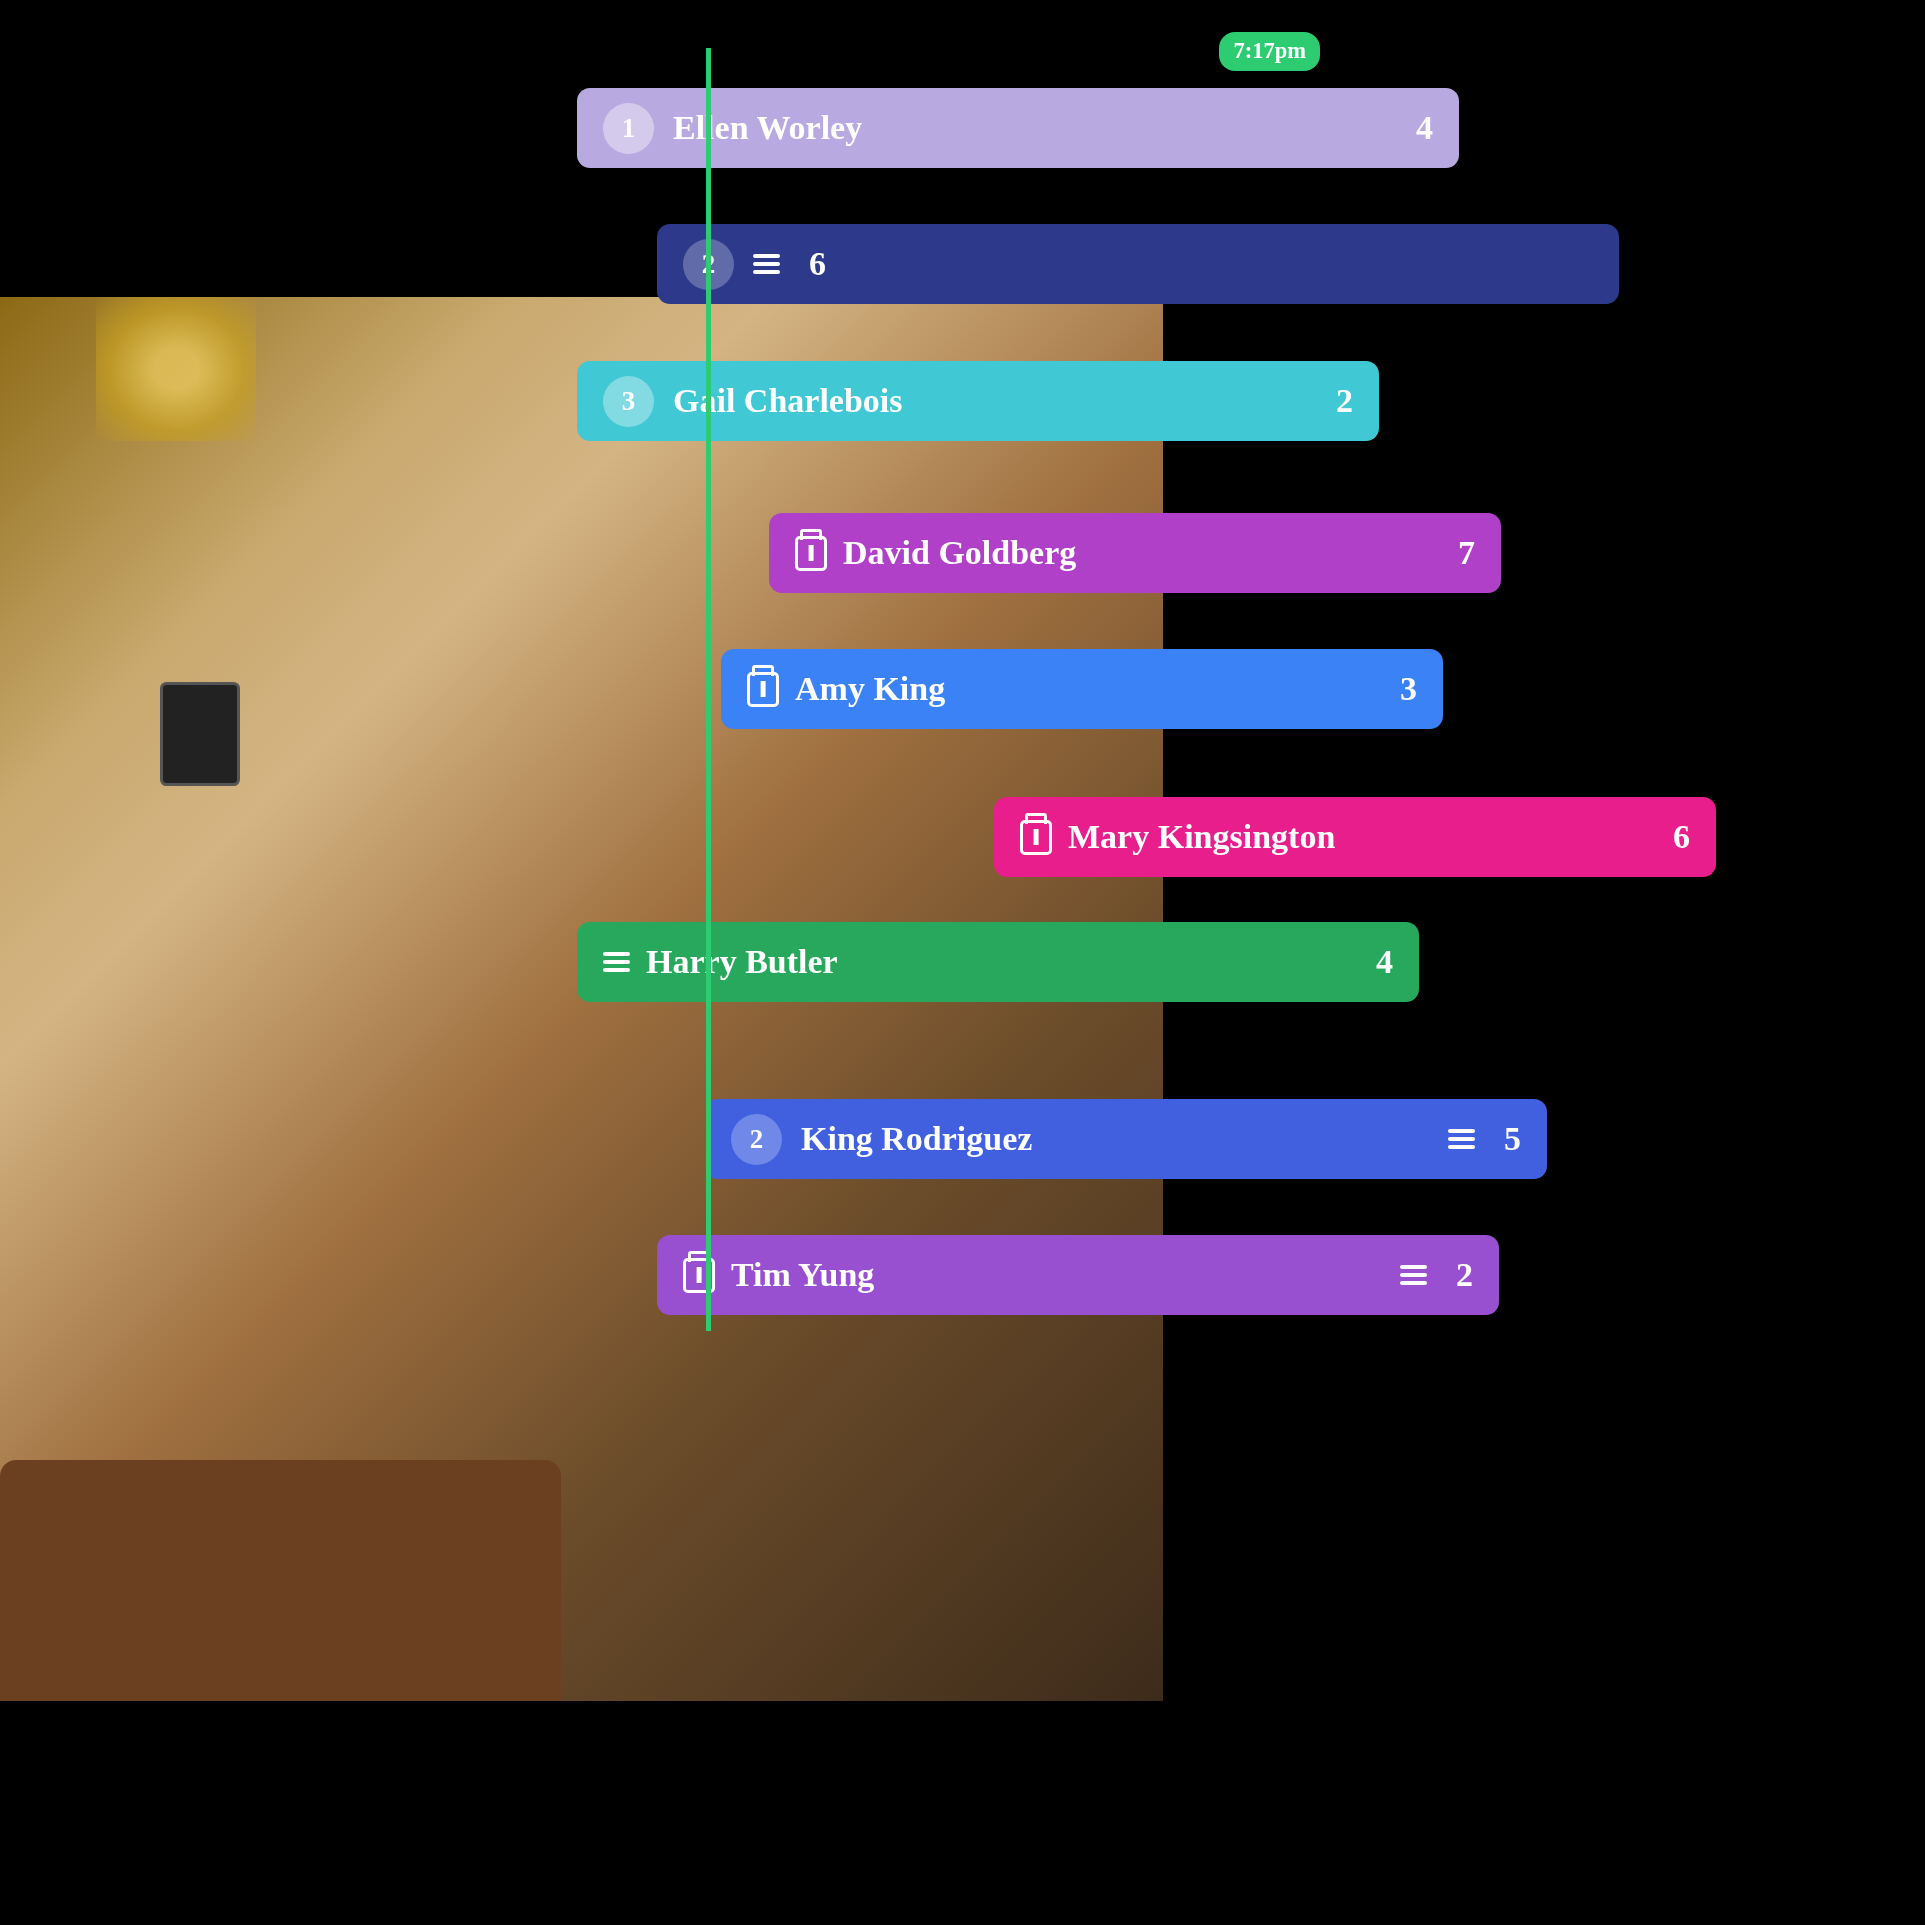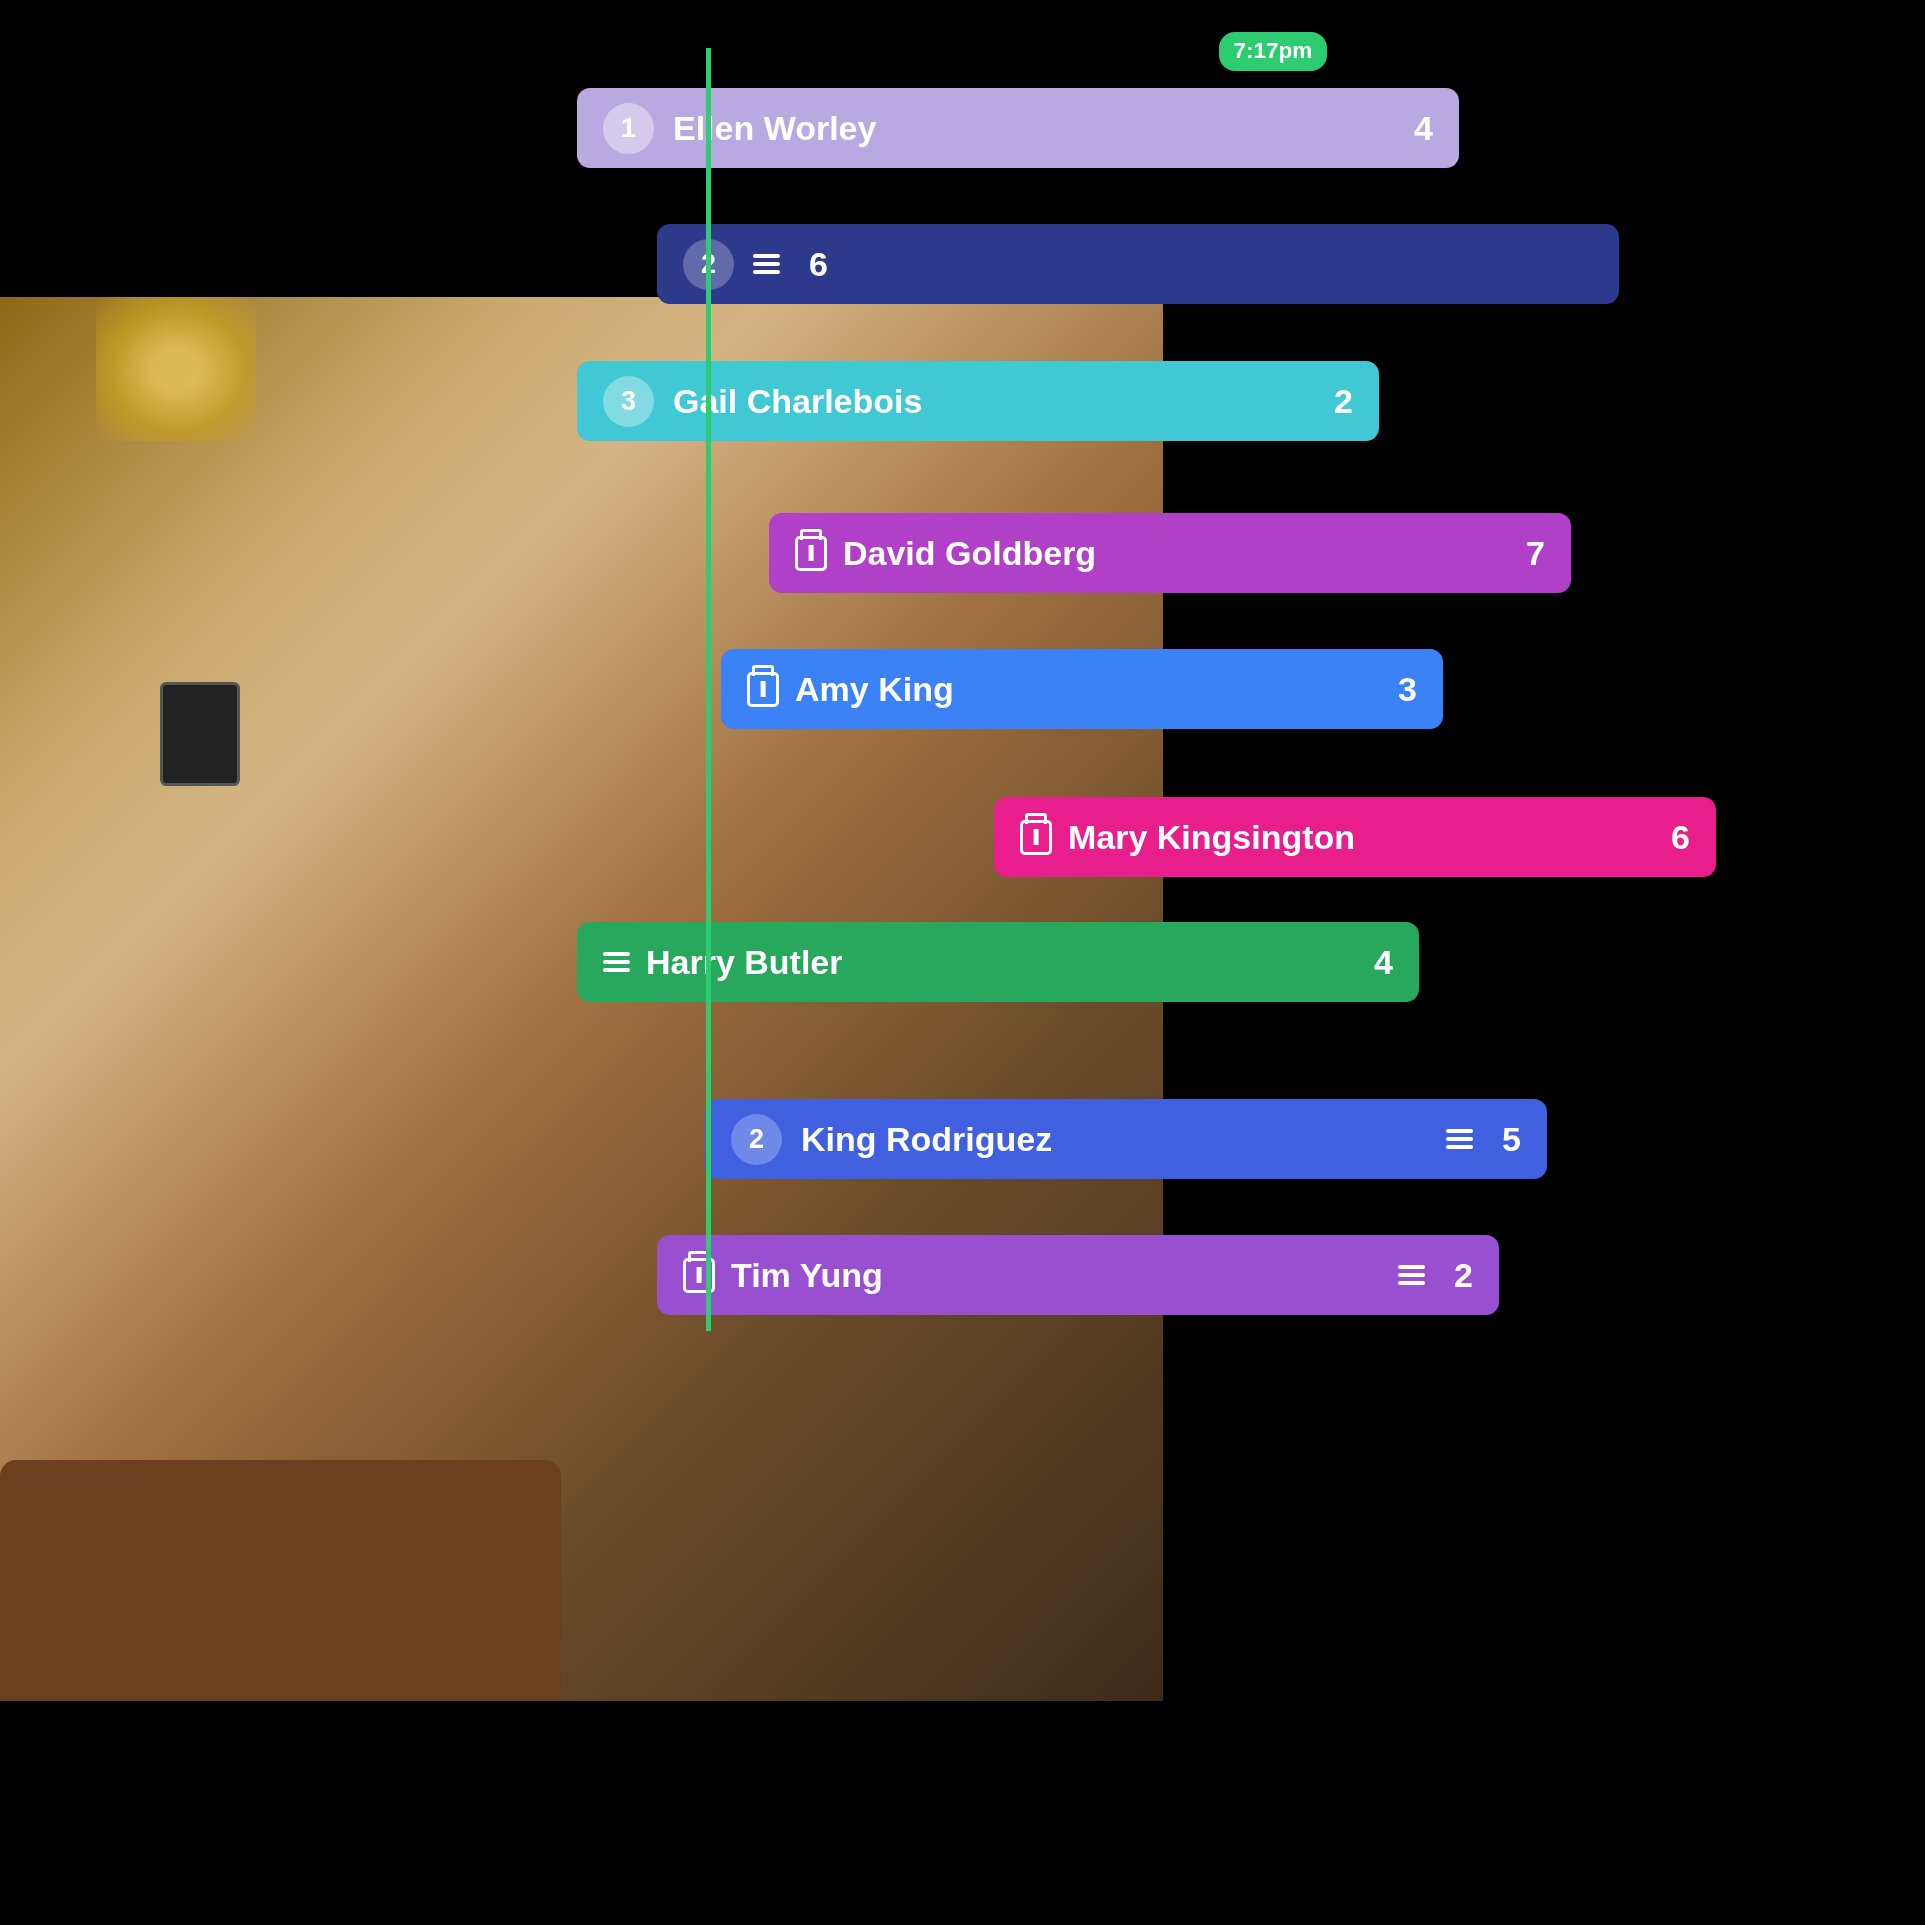--- a/index.html
+++ b/index.html
@@ -30,20 +30,21 @@
       background: linear-gradient(135deg, #8B6914 0%, #c9a96e 20%, #d4b483 30%, #a07040 50%, #6b4c2a 70%, #3d2b1a 100%);
       position: relative;
     }
 
     
     .timeline-container {
       position: absolute;
       left: 577px;
       top: 32px;
       width: 1299px;
+      font-family: Liberation Serif, serif;
     }
 
     
     .time-indicator {
       position: absolute;
       left: 642px;
       top: 0;
       display: flex;
       flex-direction: column;
       align-items: center;
@@ -146,21 +147,21 @@
     .item-3 .number-badge {
       background: rgba(255,255,255,0.35);
       color: white;
     }
 
     
     .item-4 {
       background: #b040c8;
       left: 192px;
       top: 425px;
-      width: 802px;
+      width: 732px;
     }
 
     
     .item-5 {
       background: #3b82f6;
       left: 144px;
       top: 561px;
       width: 722px;
     }
 

